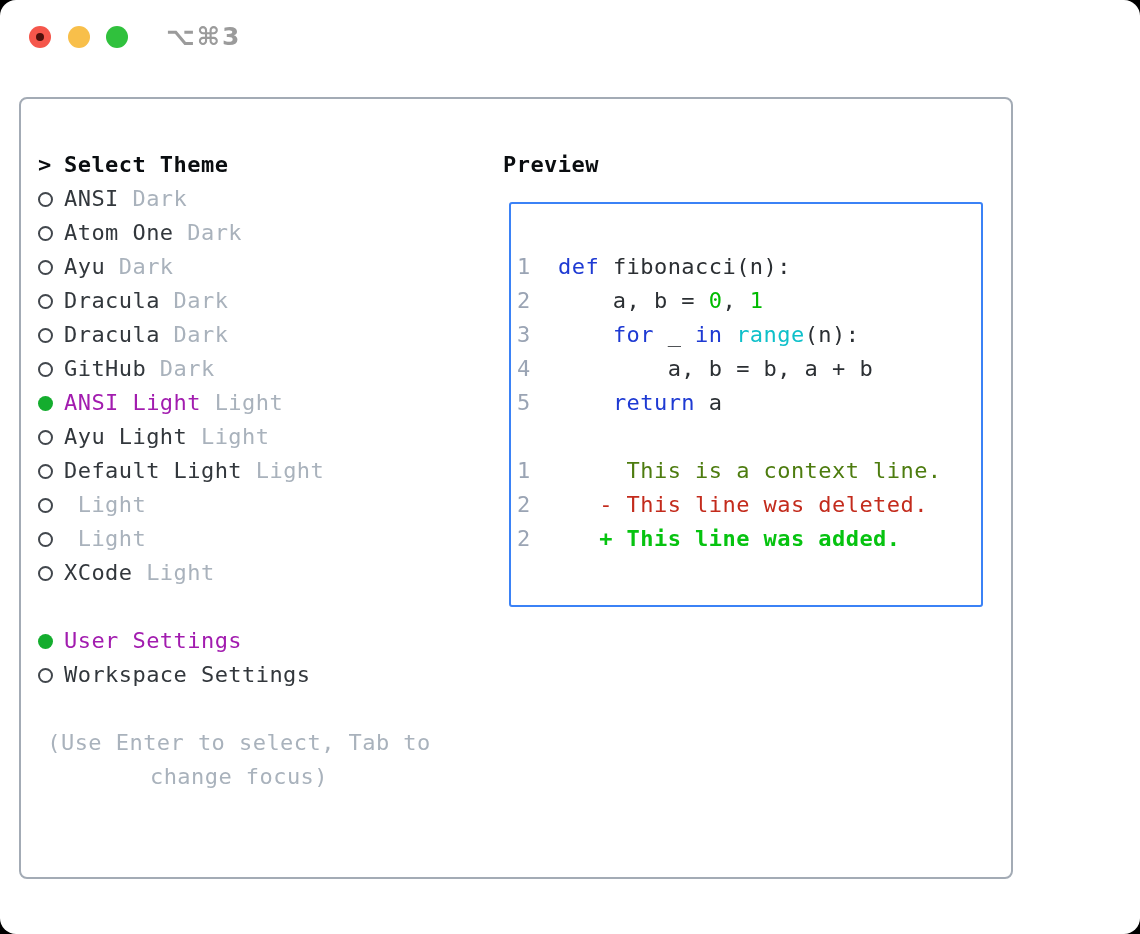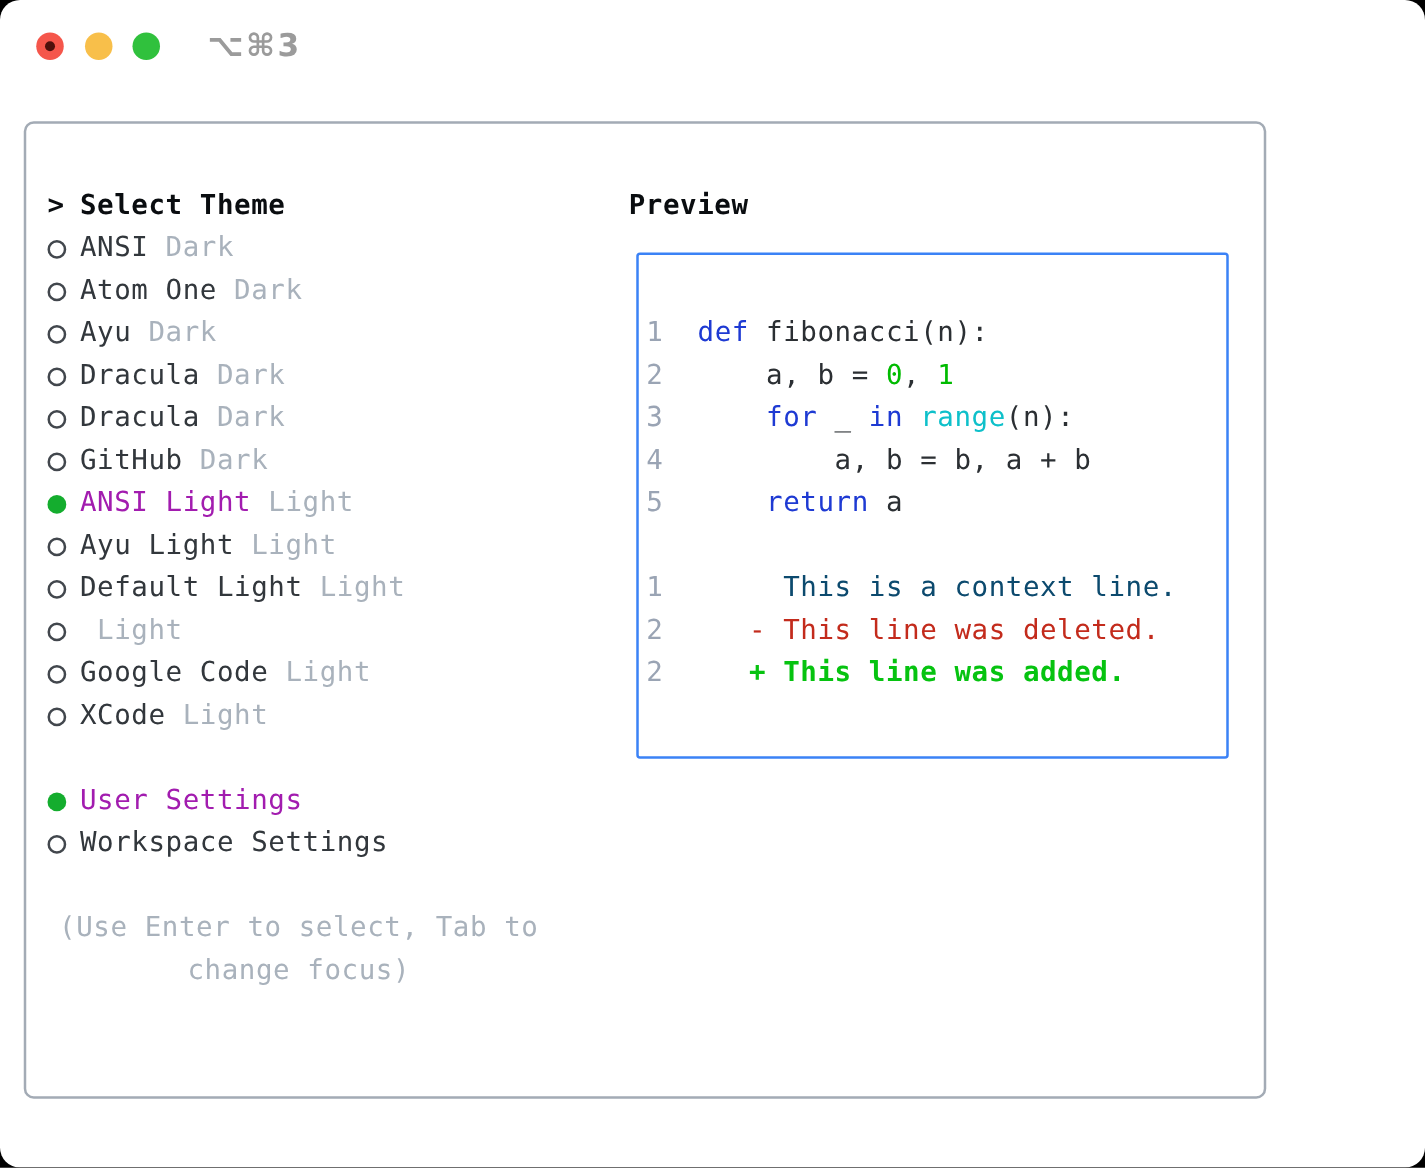--- a/index.html
+++ b/index.html
@@ -46,21 +46,21 @@
     position:absolute; left:488px; top:103px; width:474px; height:405px;
     border:2px solid #3b82f6; border-radius:3px; background:#fff;
   }
   .code { position:absolute; left:6px; top:12px; white-space:pre; }
   .cl { height:34px; line-height:34px; }
   .ln { color:#9aa4b4; }
   .tk-plain { color:#2b2f33; }
   .tk-kw { color:#1e3ad3; }
   .tk-builtin { color:#0ec0ca; }
   .tk-num { color:#00bb00; }
-  .df-context { color:#0c4a6e; }
+  .df-context { color:#4d7c0f; }
   .df-deleted { color:#c32b1c; }
   .df-added { color:#06c310;font-weight:bold; }
 </style>
 </head>
 <body>
 
 <div class="window">
 
   <div class="titlebar">
     <div class="light red">
@@ -83,21 +83,21 @@
           <div class="row"><span class="bullet-cell"><span class="radio"></span></span><span>ANSI</span><span class="muted"> Dark</span></div>
           <div class="row"><span class="bullet-cell"><span class="radio"></span></span><span>Atom One</span><span class="muted"> Dark</span></div>
           <div class="row"><span class="bullet-cell"><span class="radio"></span></span><span>Ayu</span><span class="muted"> Dark</span></div>
           <div class="row"><span class="bullet-cell"><span class="radio"></span></span><span>Dracula</span><span class="muted"> Dark</span></div>
           <div class="row"><span class="bullet-cell"><span class="radio"></span></span><span>Dracula</span><span class="muted"> Dark</span></div>
           <div class="row"><span class="bullet-cell"><span class="radio"></span></span><span>GitHub</span><span class="muted"> Dark</span></div>
           <div class="row"><span class="bullet-cell"><span class="radio on"></span></span><span class="sel">ANSI Light</span><span class="muted"> Light</span></div>
           <div class="row"><span class="bullet-cell"><span class="radio"></span></span><span>Ayu Light</span><span class="muted"> Light</span></div>
           <div class="row"><span class="bullet-cell"><span class="radio"></span></span><span>Default Light</span><span class="muted"> Light</span></div>
           <div class="row"><span class="bullet-cell"><span class="radio"></span></span><span class="muted"> Light</span></div>
-          <div class="row"><span class="bullet-cell"><span class="radio"></span></span><span>Google Code</span><span class="muted"> Light</span></div>
+          <div class="row"><span class="bullet-cell"><span class="radio"></span></span><span class="muted"> Light</span></div>
           <div class="row"><span class="bullet-cell"><span class="radio"></span></span><span>XCode</span><span class="muted"> Light</span></div>
         </div>
 
       <div class="spacer"></div>
 
 
       <div id="apply-list">
           <div class="row"><span class="bullet-cell"><span class="radio on"></span></span><span class="sel">User Settings</span></div>
           <div class="row"><span class="bullet-cell"><span class="radio"></span></span><span>Workspace Settings</span></div>
         </div>

